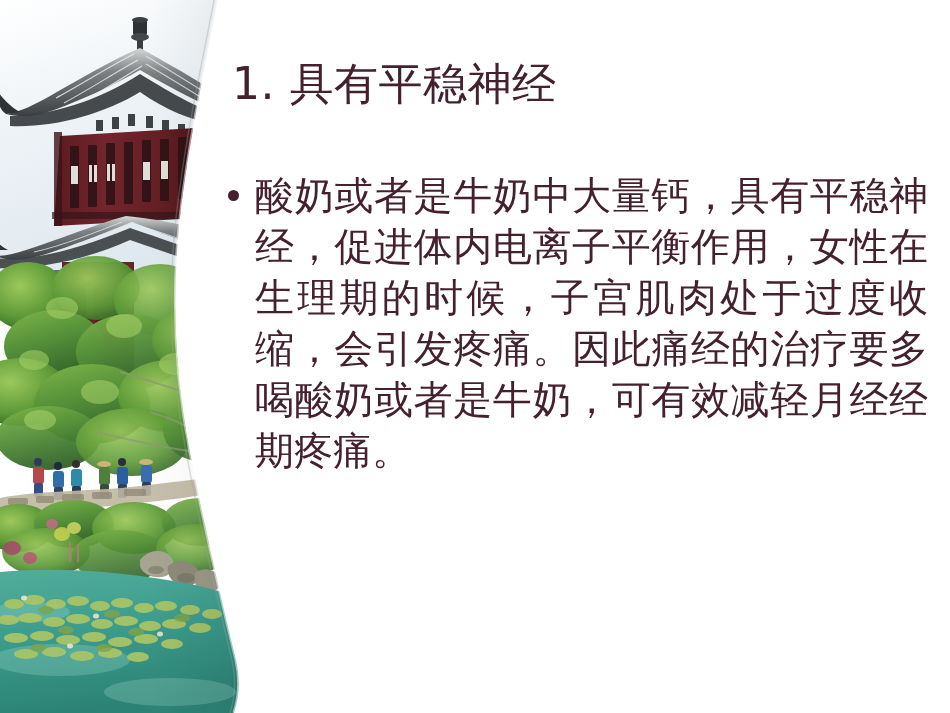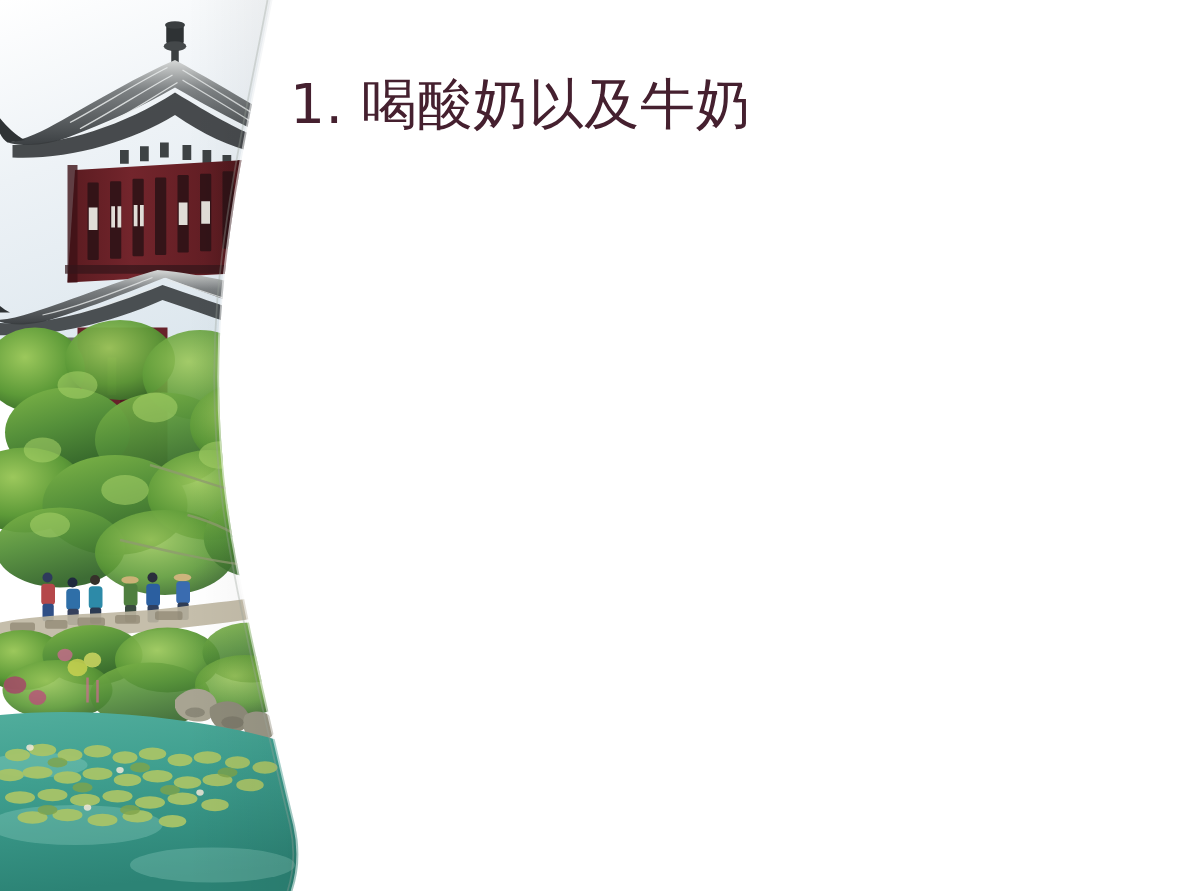--- a/index.html
+++ b/index.html
@@ -432,17 +432,21 @@
       <path d="M214,0
                C 201,70 182,150 174,238
                C 168,310 172,380 186,452
                C 199,520 217,598 232,660
                C 236,678 236,694 230,713" fill="none" stroke="#9aa39b" stroke-opacity="0.35" stroke-width="1.4"></path>
     </svg>
   </div>
 
   <div id="title">
     <span class="num">1.</span>
-    <span>喝酸奶以及牛奶</span>
+    <span>具有平稳神经</span>
   </div>
 
+  <div id="body-block">
+    <span id="bullet-dot"></span>
+    <span id="bullet-text">酸奶或者是牛奶中大量钙，具有平稳神经，促进体内电离子平衡作用，女性在生理期的时候，子宫肌肉处于过度收缩，会引发疼痛。因此痛经的治疗要多喝酸奶或者是牛奶，可有效减轻月经经期疼痛。</span>
+  </div>
 
 </div>
 
 </body></html>

